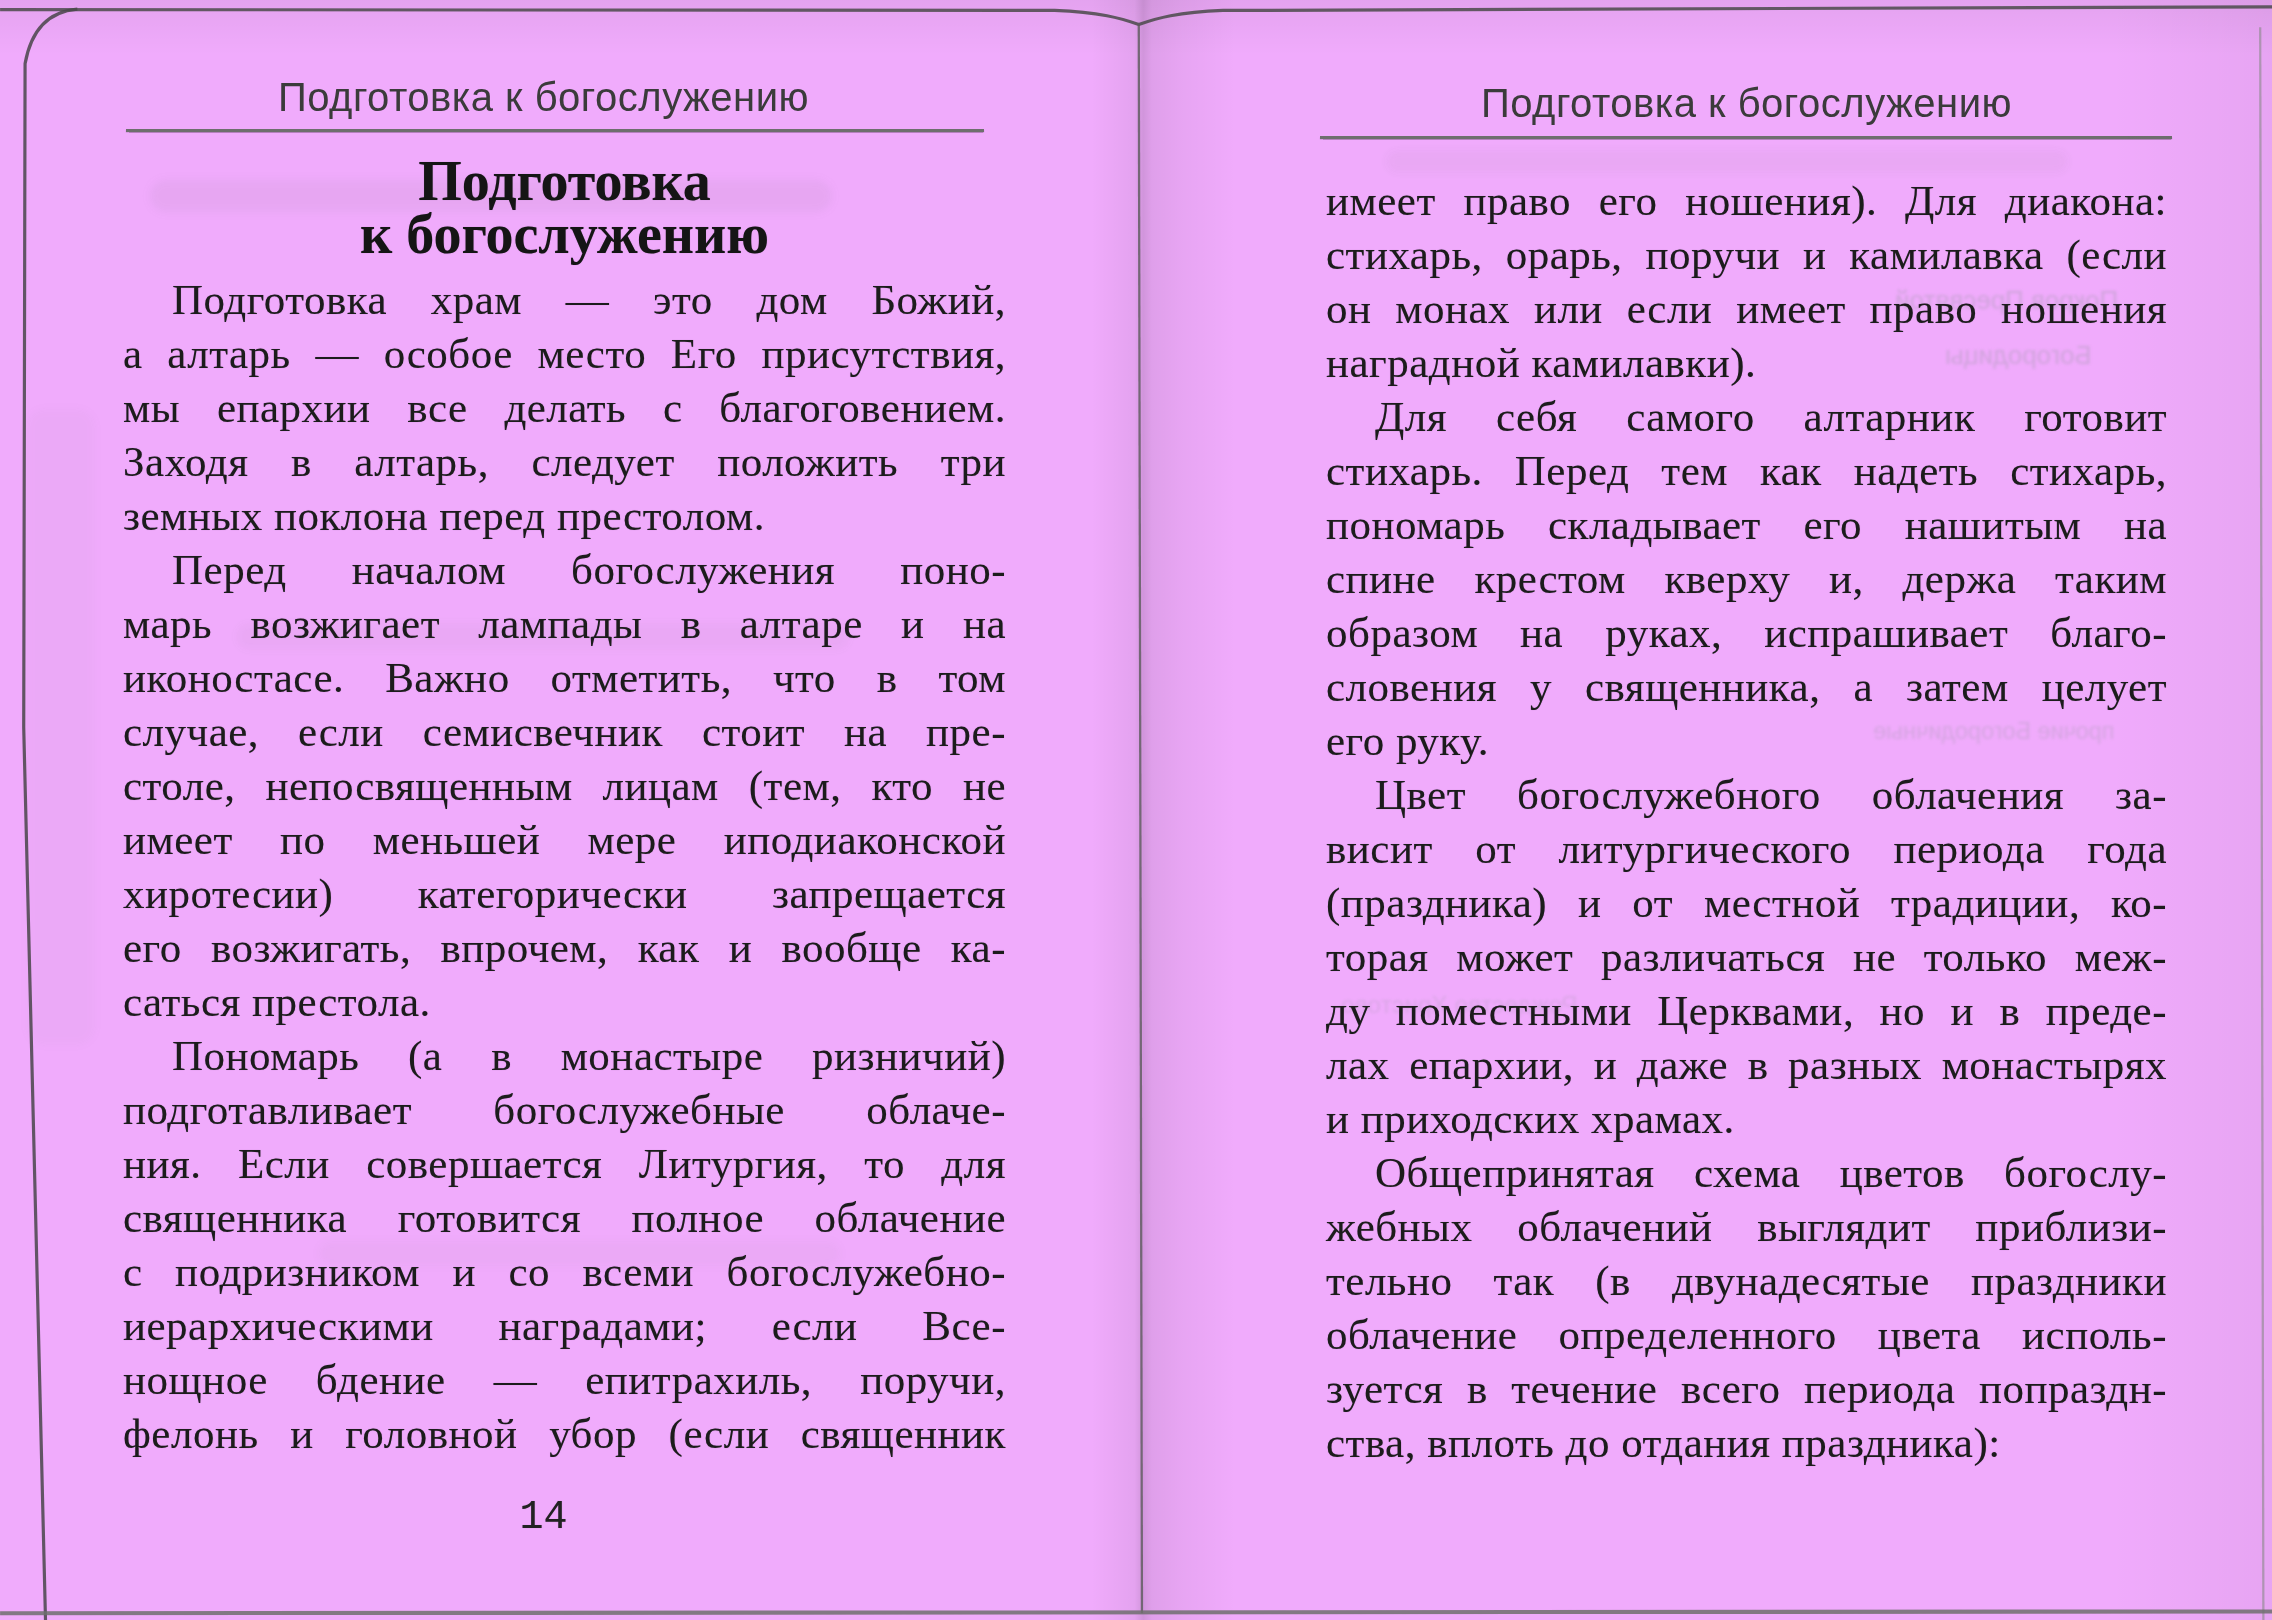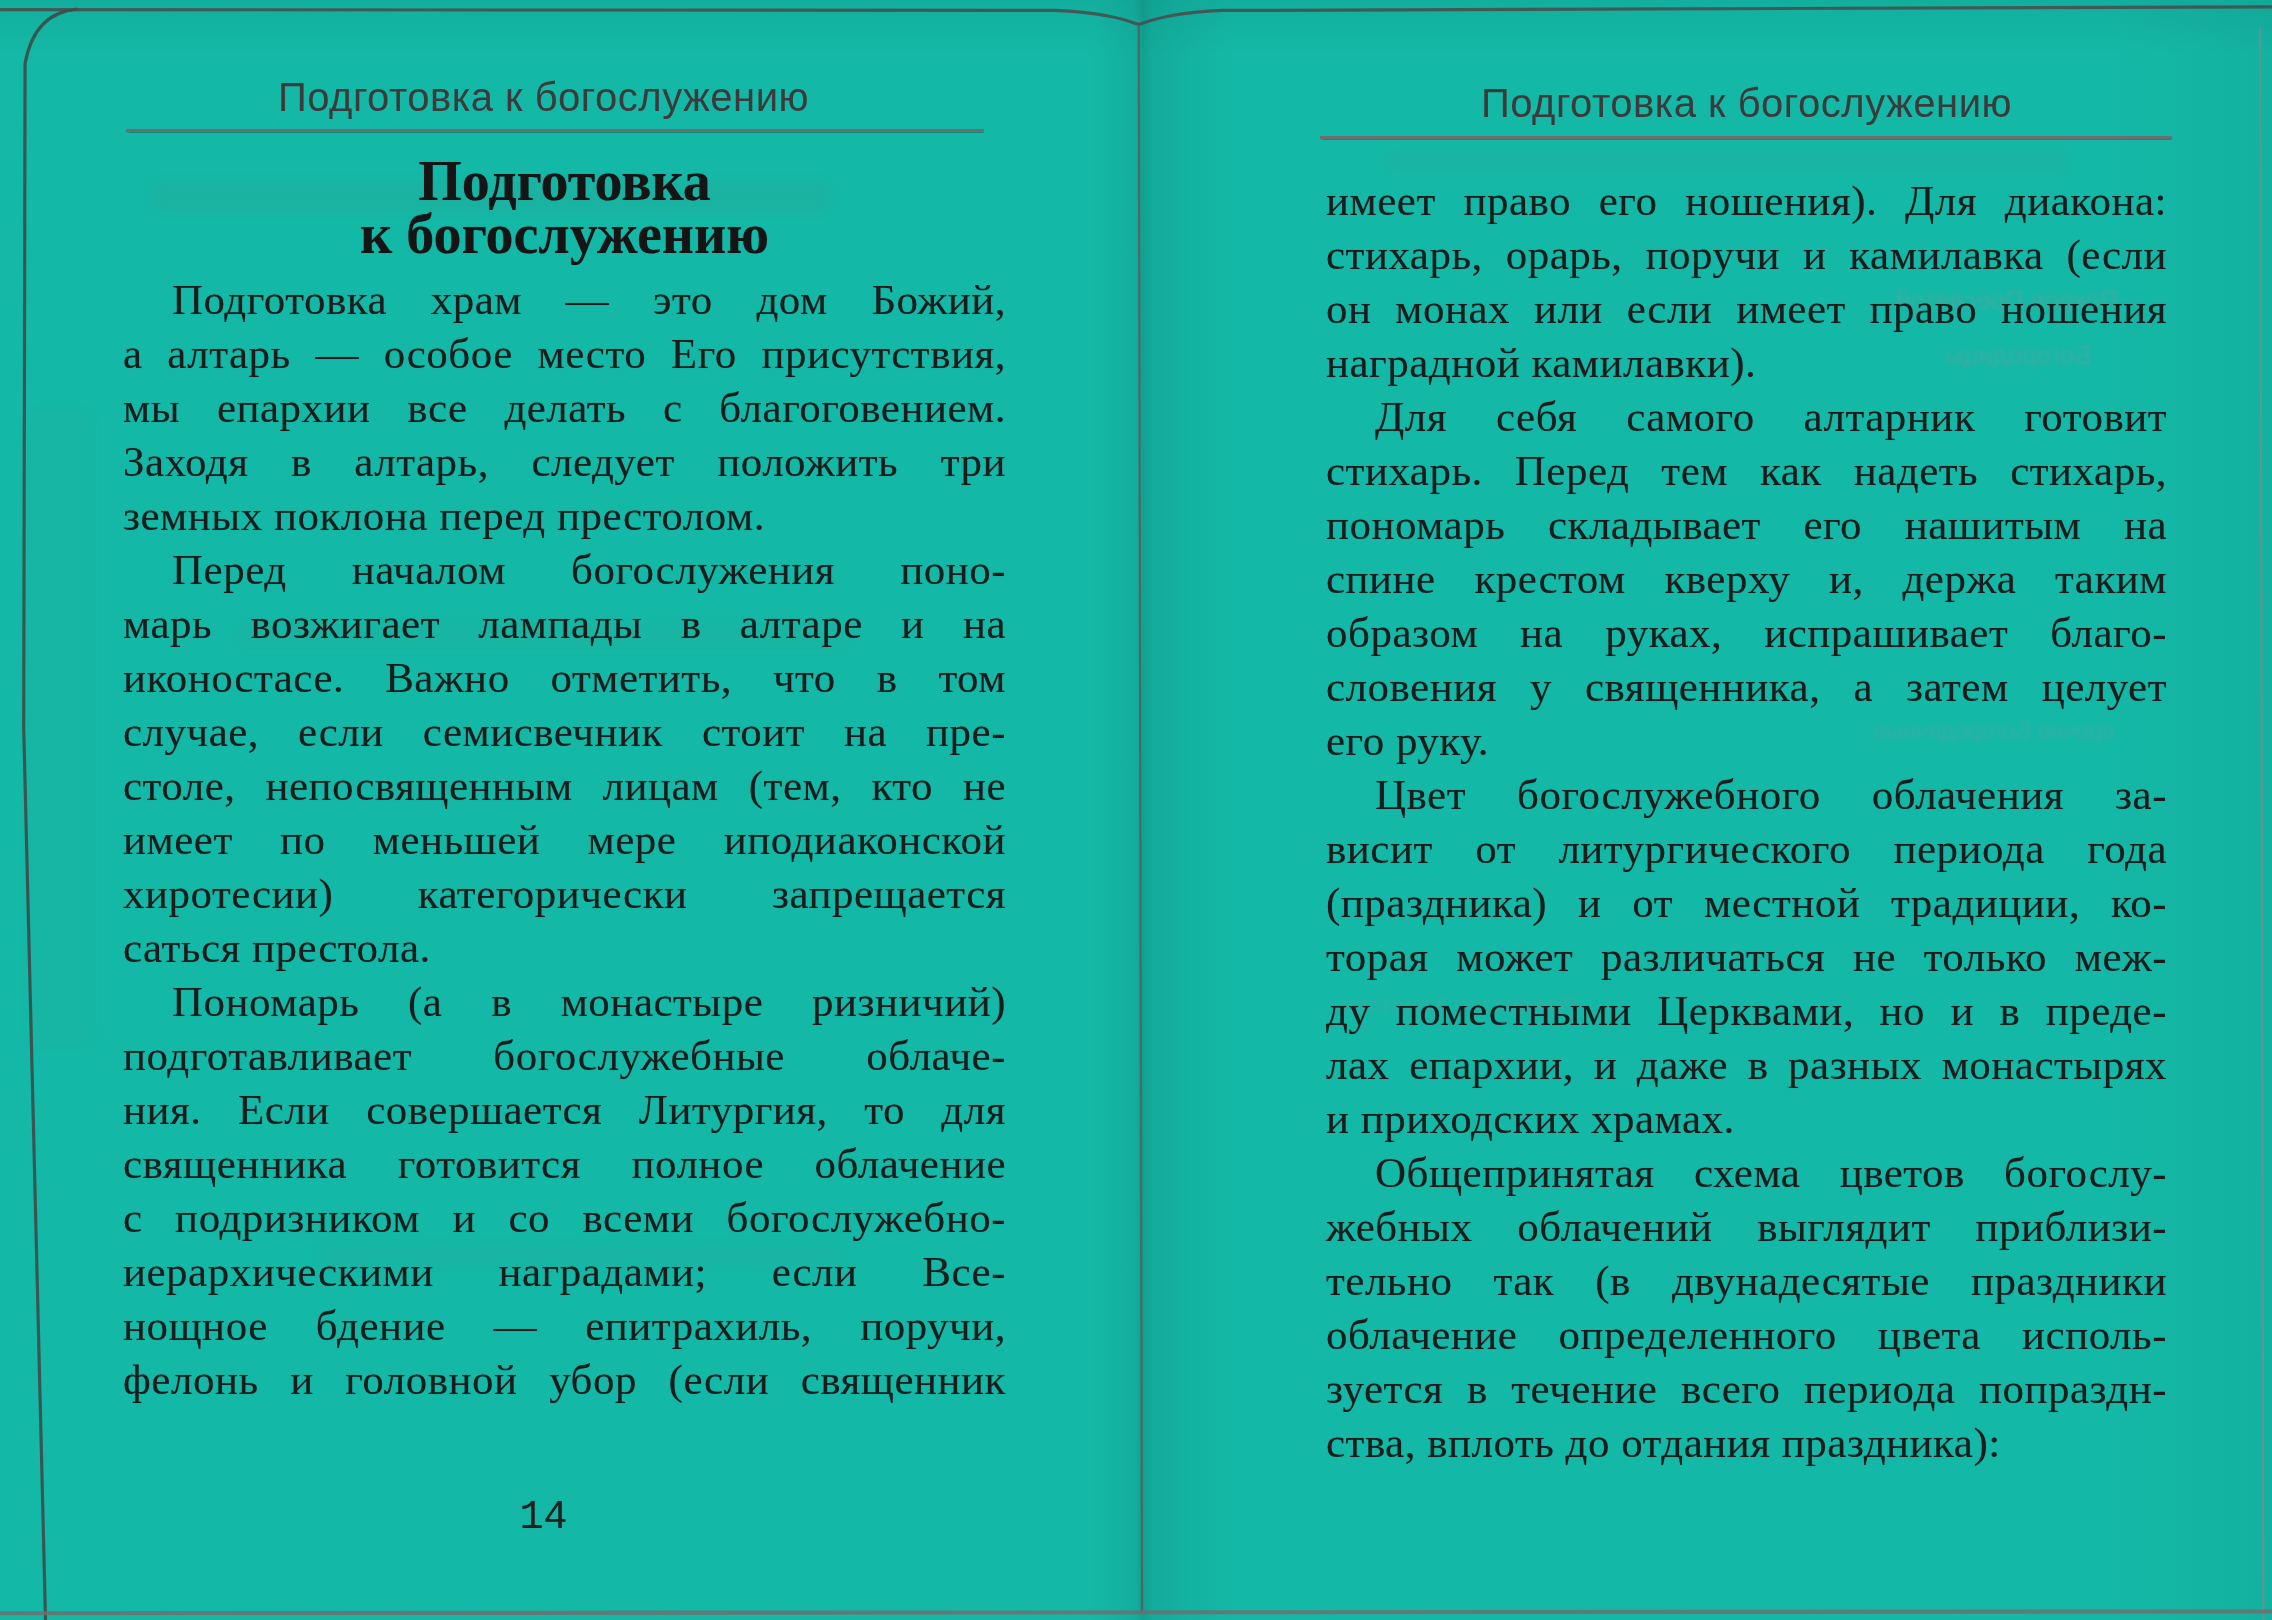--- a/index.html
+++ b/index.html
@@ -1,18 +1,18 @@
 <!DOCTYPE html>
 <html style="font-size:7.3px"><head>
 <meta charset="utf-8">
 <style>
   html,body{margin:0;padding:0;background:#e8e8e6;}
   #scan{
     position:relative; width:2273px; height:1621px;
-    background:#14b8a6; overflow:hidden;
+    background:#f0abfc; overflow:hidden;
     font-family:"Liberation Serif","DejaVu Serif",serif;
     color:#1c1c1c;
   }
   
   #edges{position:absolute;left:0;top:0;z-index:6;pointer-events:none;}
   .gutter-shadow{
     position:absolute; left:1091px; top:0; width:145px; height:1621px; z-index:5;
     background:linear-gradient(90deg,
       rgba(0,0,0,0) 0%, rgba(0,0,0,.05) 30%, rgba(0,0,0,.13) 36%,
       rgba(0,0,0,.07) 42%, rgba(0,0,0,.04) 62%, rgba(0,0,0,0) 100%);
@@ -109,20 +109,21 @@
         <div class="line last">земных поклона перед престолом.</div>
       </div>
       <div class="para">
         <div class="line first">Перед началом богослужения поно-</div>
         <div class="line">марь возжигает лампады в алтаре и на</div>
         <div class="line">иконостасе. Важно отметить, что в том</div>
         <div class="line">случае, если семисвечник стоит на пре-</div>
         <div class="line">столе, непосвященным лицам (тем, кто не</div>
         <div class="line">имеет по меньшей мере иподиаконской</div>
         <div class="line">хиротесии) категорически запрещается</div>
+        <div class="line">его возжигать, впрочем, как и вообще ка-</div>
         <div class="line last">саться престола.</div>
       </div>
       <div class="para">
         <div class="line first">Пономарь (а в монастыре ризничий)</div>
         <div class="line">подготавливает богослужебные облаче-</div>
         <div class="line">ния. Если совершается Литургия, то для</div>
         <div class="line">священника готовится полное облачение</div>
         <div class="line">с подризником и со всеми богослужебно-</div>
         <div class="line">иерархическими наградами; если Все-</div>
         <div class="line">нощное бдение — епитрахиль, поручи,</div>

